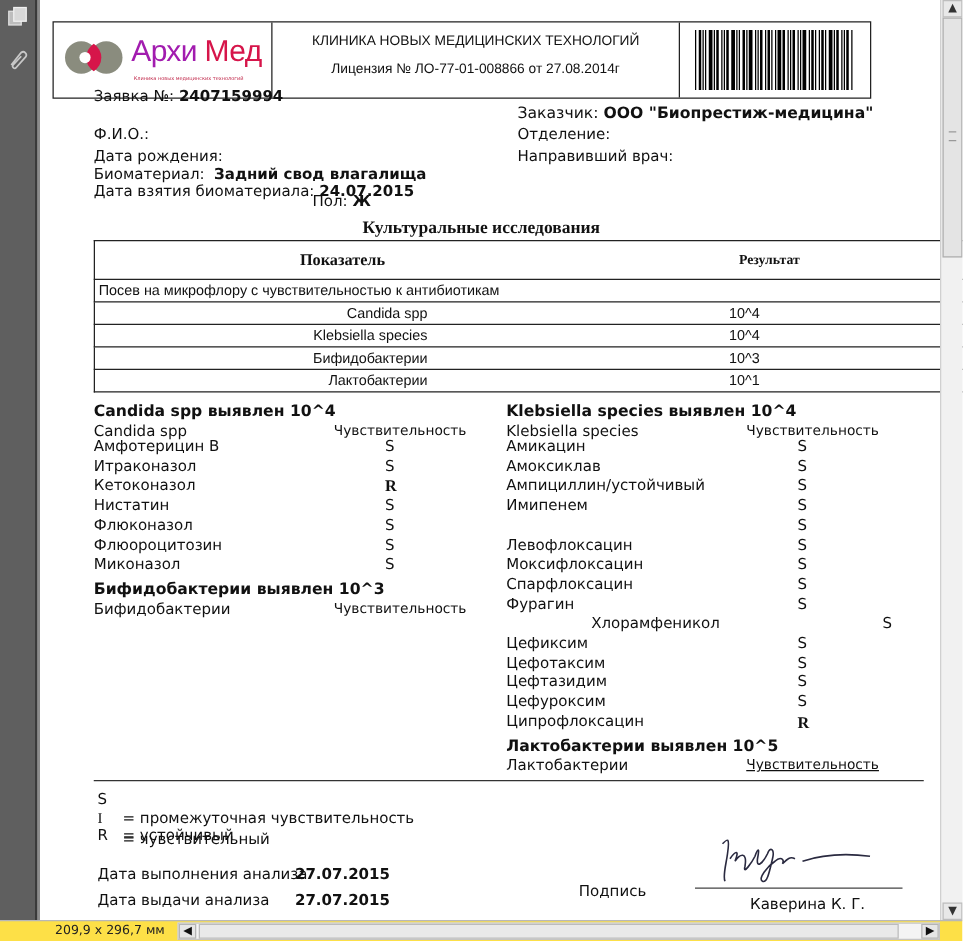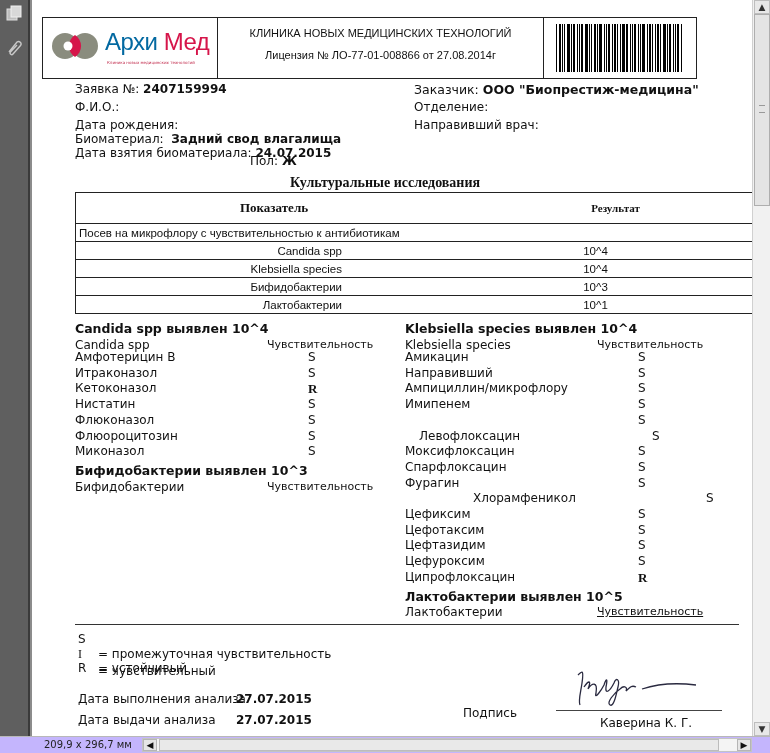--- a/index.html
+++ b/index.html
@@ -20,40 +20,40 @@
   }
   .vscroll {
     position:absolute; left:752px; top:0; width:18px; height:736px;
     background:#f1f1f1; border-left:1px solid #d0d0d0;
   }
   .vscroll .arrow { position:absolute; left:1px; width:16px; height:14px; background:#e8e8e8; border:1px solid #bdbdbd; box-sizing:border-box; font-size:9px; line-height:12px; text-align:center; color:#333; }
   .vscroll .thumb { position:absolute; left:1px; top:14px; width:16px; height:192px; background:#e4e4e4; border:1px solid #aeaeae; box-sizing:border-box; }
   .vscroll .grip { position:absolute; left:4px; top:90px; width:6px; height:6px; border-top:1px solid #999; border-bottom:1px solid #999; }
   .status {
     position:absolute; left:0; top:736px; width:770px; height:17px;
-    background:#c4b5fd; border-top:1px solid #b8b8b8; font-size:10px; line-height:16px;
+    background:#fde047; border-top:1px solid #b8b8b8; font-size:10px; line-height:16px;
   }
   .status .dims { position:absolute; left:44px; top:0; color:#222; }
   .hscroll { position:absolute; left:142px; top:1px; width:610px; height:14px; background:#f4f4f4; border:1px solid #c4c4c4; box-sizing:border-box; }
   .hscroll .btn { position:absolute; top:0; width:14px; height:12px; background:#e6e6e6; border:1px solid #b5b5b5; box-sizing:border-box; font-size:9px; line-height:10px; text-align:center; }
   .hscroll .hthumb { position:absolute; left:16px; top:0; width:560px; height:12px; background:#e9e9e9; border:1px solid #bcbcbc; box-sizing:border-box; }
 
   .header-box {
     position:absolute; left:42px; top:17px; width:655px; height:62px;
     border:1.5px solid #222; box-sizing:border-box; display:flex;
   }
   .logo-cell { width:174px; border-right:1.5px solid #222; position:relative; }
   .clinic-cell { width:326px; border-right:1.5px solid #222; text-align:center; font-family:"Liberation Sans", sans-serif; font-size:11px; line-height:14px; padding-top:8px; box-sizing:border-box; }
   .clinic-cell .lic { margin-top:8px; }
   .barcode-cell { flex:1; position:relative; }
   .barcode { position:absolute; left:12px; top:6px; width:128px; height:48px; display:flex; align-items:stretch; }
   .barcode span { display:block; background:#000; margin-right:1px; }
   .logo-circles { position:absolute; left:8px; top:13px; width:48px; height:30px; }
   .logo-text { position:absolute; left:62px; top:10px; font-family:"Liberation Sans", sans-serif; font-size:24px; letter-spacing:-0.5px; }
-  .logo-text .a { color:#0369a1; }
+  .logo-text .a { color:#a21caf; }
   .logo-text .m { color:#d6154a; }
   .logo-sub { position:absolute; left:64px; top:42px; font-size:4px; color:#c0284a; white-space:nowrap; }
 
   .f { position:absolute; font-size:12px; white-space:nowrap; }
   .b { font-weight:bold; }
   .title { position:absolute; left:0; width:770px; top:175px; text-align:center; font-family:"Liberation Serif", serif; font-weight:bold; font-size:14px; }
   table.res { position:absolute; left:75px; top:192px; width:732px; border-collapse:collapse; font-family:"Liberation Sans", sans-serif; font-size:11.5px; }
   table.res td, table.res th { border:1px solid #222; padding:0 3px; height:17px; }
   table.res th { height:30px; font-family:"Liberation Serif", serif; font-weight:bold; font-size:13px; border-bottom:1px solid #222; }
   table.res th.res-h { font-size:11px; }
@@ -143,21 +143,21 @@
         <span style="width: 1px; margin-right: 1px;"></span>
         <span style="width: 2px; margin-right: 2px;"></span>
         <span style="width: 1px; margin-right: 1px;"></span>
         <span style="width: 1px; margin-right: 1px;"></span>
         <span style="width: 2px; margin-right: 2px;"></span>
         <span style="width: 1px; margin-right: 1px;"></span>
       </div>
   </div>
 </div>
 
-<div class="f" style="left:75px; top:82px;text-align:right;">
+<div class="f" style="left:75px; top:70px;text-align:right;">
   <span>Заявка №:</span>
   <span class="b">2407159994</span>
 </div>
 <div class="f" style="left:75px; top:100px;">
   <span>Ф.И.О.:</span>
   <span></span>
 </div>
 <div class="f" style="left:75px; top:118px;">
   <span>Дата рождения:</span>
 </div>
@@ -254,35 +254,35 @@
 
 <div class="f b" style="left:405px; top:321px; font-size:12.5px;">Klebsiella species выявлен 10^4</div>
 <div class="f" style="left:405px; top:338px;">Klebsiella species</div>
 <div class="f" style="left:597px; top:338px; font-size:11px;">Чувствительность</div>
 <div id="kleb-list">
     <div class="col-row" style="left: 405px; top: 350px; width: 320px;">
       <span class="n">Амикацин</span>
       <span class="s" style="left: 233px;">S</span>
     </div>
     <div class="col-row" style="left: 405px; top: 365.7px; width: 320px;">
-      <span class="n">Направивший</span>
+      <span class="n">Амоксиклав</span>
       <span class="s" style="left: 233px;">S</span>
     </div>
     <div class="col-row" style="left: 405px; top: 381.4px; width: 320px;">
-      <span class="n">Ампициллин/микрофлору</span>
+      <span class="n">Ампициллин/устойчивый</span>
       <span class="s" style="left: 233px;">S</span>
     </div>
     <div class="col-row" style="left: 405px; top: 397.1px; width: 320px;">
       <span class="n">Имипенем</span>
       <span class="s" style="left: 233px;">S</span>
     </div>
     <div class="col-row" style="left: 405px; top: 412.8px; width: 320px;">
       <span class="s" style="left: 233px;">S</span>
     </div>
-    <div class="col-row" style="left: 419px; top: 428.5px; width: 320px;">
+    <div class="col-row" style="left: 405px; top: 428.5px; width: 320px;">
       <span class="n">Левофлоксацин</span>
       <span class="s" style="left: 233px;">S</span>
     </div>
     <div class="col-row" style="left: 405px; top: 444.2px; width: 320px;">
       <span class="n">Моксифлоксацин</span>
       <span class="s" style="left: 233px;">S</span>
     </div>
     <div class="col-row" style="left: 405px; top: 459.9px; width: 320px;">
       <span class="n">Спарфлоксацин</span>
       <span class="s" style="left: 233px;">S</span>

